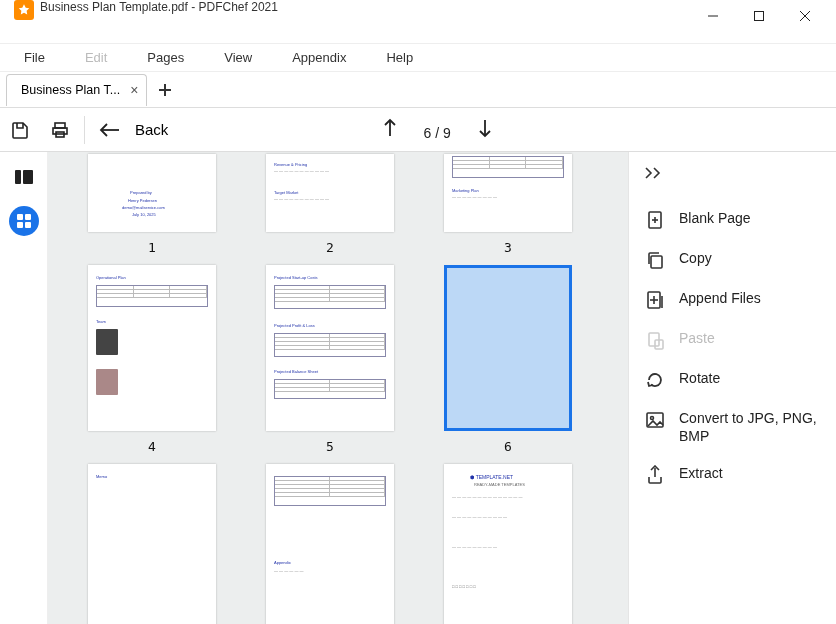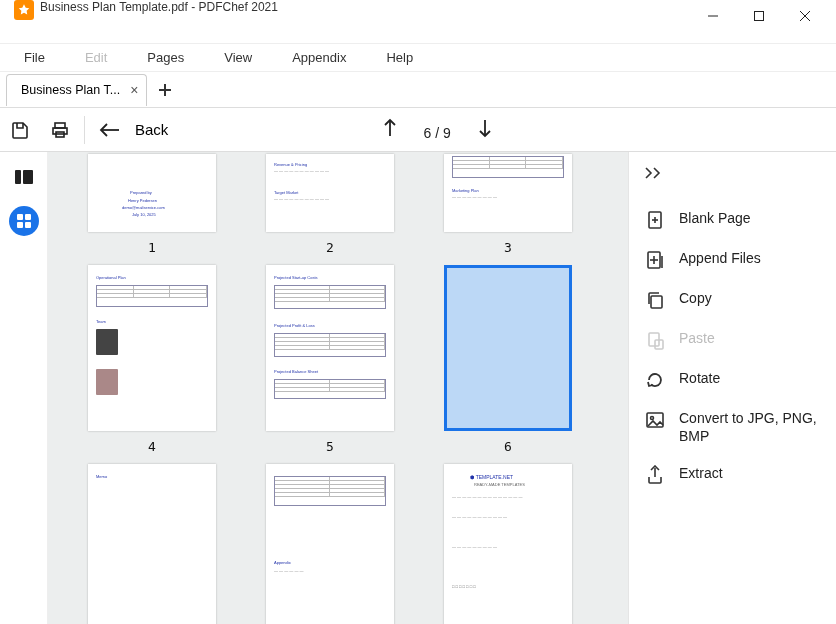--- a/index.html
+++ b/index.html
@@ -367,34 +367,34 @@
     <div class="ritem">
       <svg width="20" height="20" stroke-width="1.6">
           <rect x="4" y="2" width="12" height="16" rx="1"></rect>
           <line x1="10" y1="7" x2="10" y2="13"></line>
           <line x1="7" y1="10" x2="13" y2="10"></line>
         </svg>
       <span class="txt">Blank Page</span>
     </div>
     <div class="ritem">
       <svg width="20" height="20" stroke-width="1.6">
+          <rect x="6" y="6" width="11" height="12" rx="1"></rect>
+          <path d="M4 14V4a1 1 0 0 1 1-1h9"></path>
+        </svg>
+      <span class="txt">Copy</span>
+    </div>
+    <div class="ritem">
+      <svg width="20" height="20" stroke-width="1.6">
           <rect x="3" y="2" width="12" height="16" rx="1"></rect>
           <line x1="9" y1="6" x2="9" y2="14"></line>
           <line x1="5" y1="10" x2="13" y2="10"></line>
           <line x1="17" y1="6" x2="17" y2="18"></line>
         </svg>
       <span class="txt">Append Files</span>
     </div>
-    <div class="ritem">
-      <svg width="20" height="20" stroke-width="1.6">
-          <rect x="6" y="6" width="11" height="12" rx="1"></rect>
-          <path d="M4 14V4a1 1 0 0 1 1-1h9"></path>
-        </svg>
-      <span class="txt">Copy</span>
-    </div>
     <div class="ritem disabled">
       <svg width="20" height="20" stroke-width="1.6">
           <rect x="4" y="3" width="10" height="13" rx="1"></rect>
           <rect x="10" y="10" width="8" height="9" rx="1"></rect>
         </svg>
       <span class="txt">Paste</span>
     </div>
     <div class="ritem">
       <svg width="20" height="20" stroke-width="1.8">
           <path d="M4 10a6 6 0 1 1 2 4.5" fill="none"></path>

